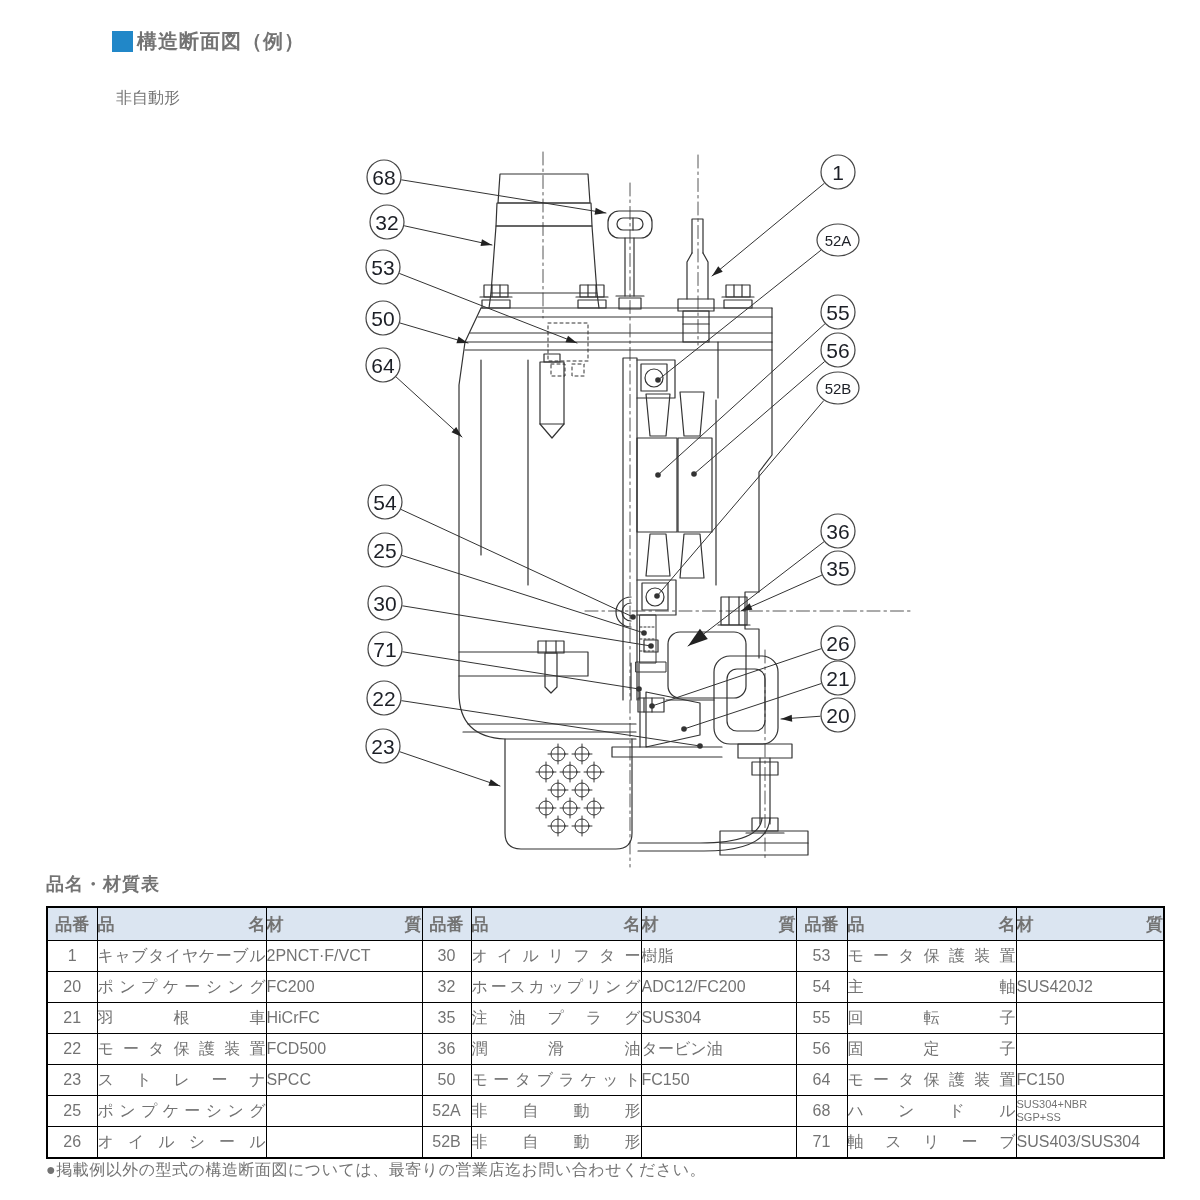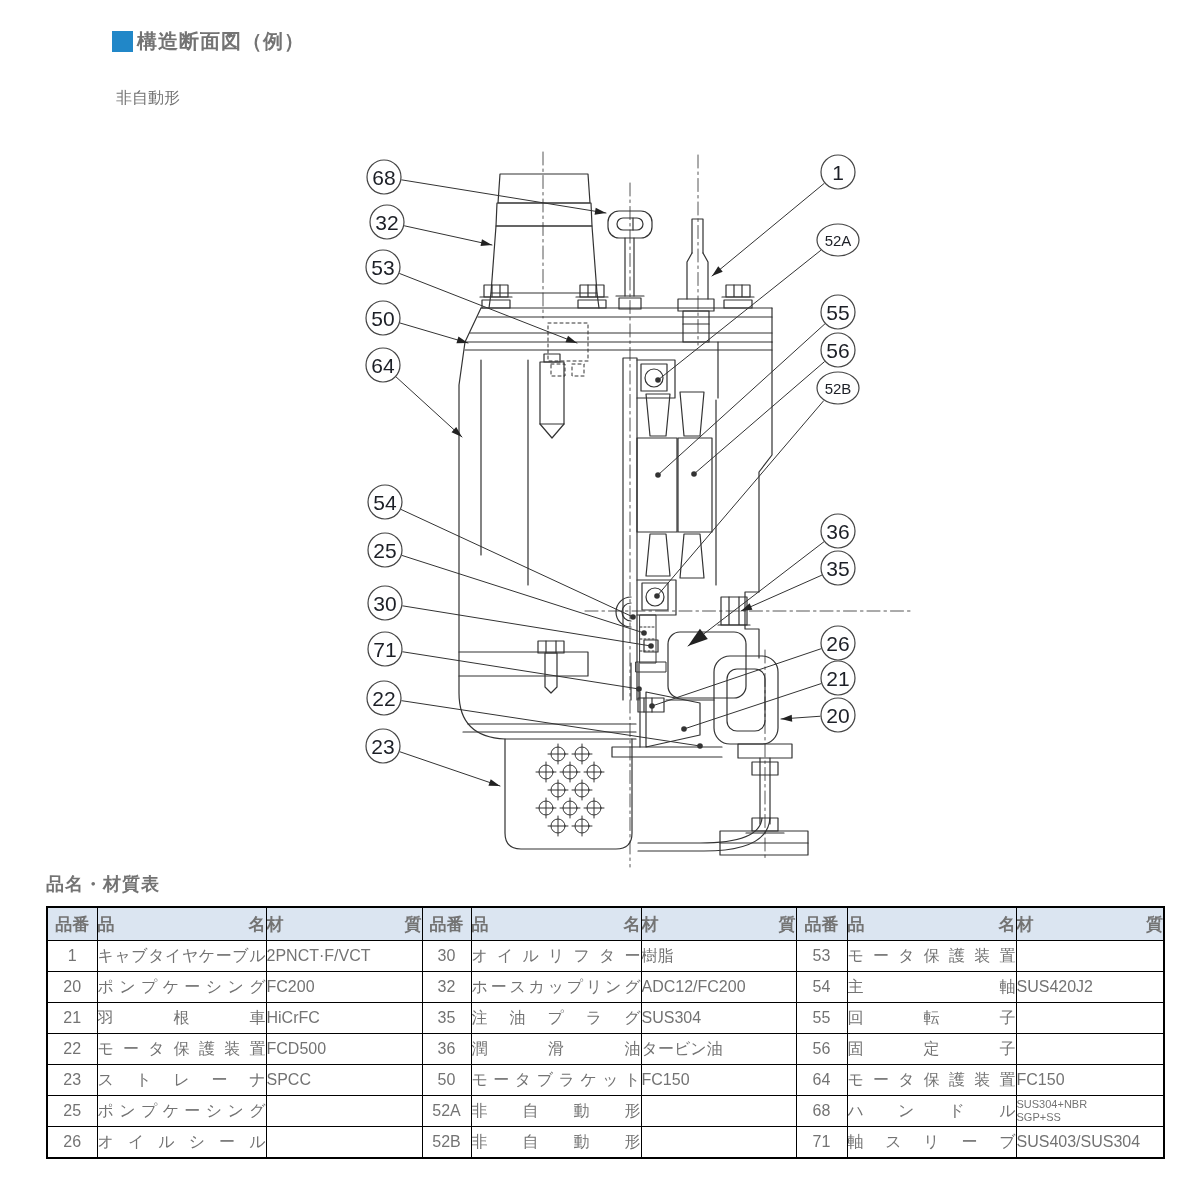--- a/index.html
+++ b/index.html
@@ -495,13 +495,14 @@
           <td class="c-no">52B</td>
           <td class="c-name">非自動形</td>
           <td class="c-mat"></td>
           <td class="c-no">71</td>
           <td class="c-name">軸スリーブ</td>
           <td class="c-mat">SUS403/SUS304</td>
         </tr>
       </tbody>
   </table>
 
+  <div class="note">●掲載例以外の型式の構造断面図については、最寄りの営業店迄お問い合わせください。</div>
 </div>
 
 </body></html>

